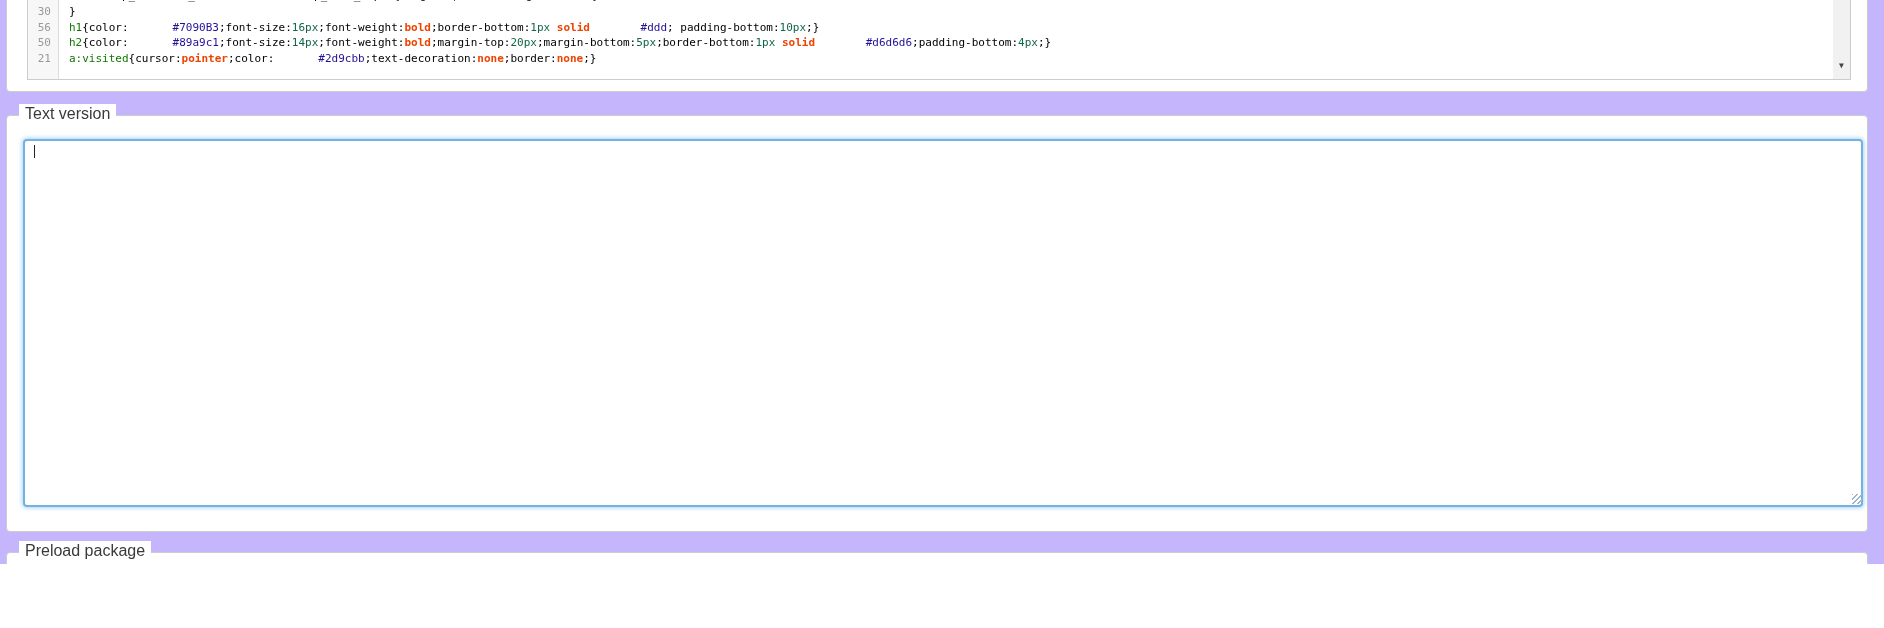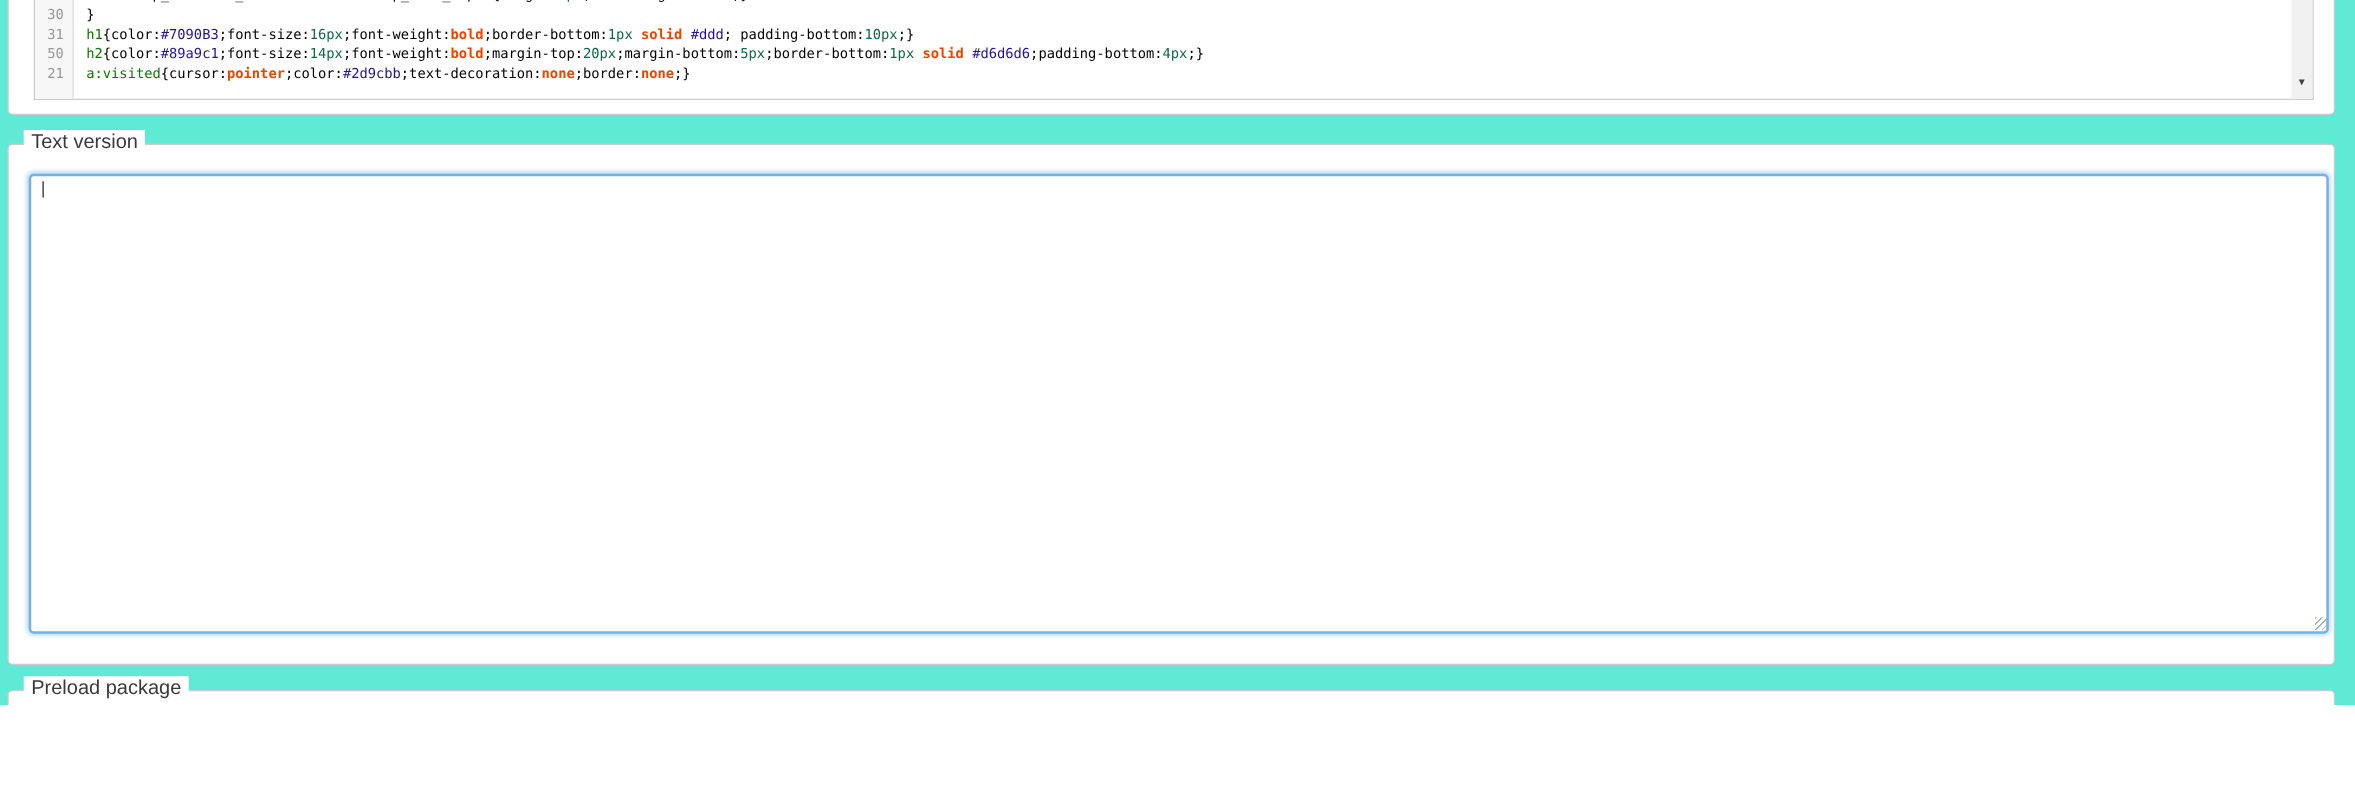--- a/index.html
+++ b/index.html
@@ -1,16 +1,16 @@
 <!DOCTYPE html>
 <html><head>
 <meta charset="utf-8">
 <style>
   html,body{margin:0;padding:0;background:#fff;}
-  #canvas{position:relative;width:1884px;height:564px;overflow:hidden;background:#5eead4;
+  #canvas{position:relative;width:1884px;height:564px;overflow:hidden;background:#c4b5fd;
           font-family:"Liberation Sans",sans-serif;}
 
   
   .fs{position:absolute;border:1px solid #ccc;border-radius:4px;background:#fff;}
   .fs-legend{position:absolute;top:-12px;left:12px;background:#fff;padding:0 6px;
              font-size:16px;line-height:20px;color:#3a3a3a;white-space:nowrap;}
 
   
   .cmeditor{position:absolute;background:#fff;border:1px solid #ccc;overflow:hidden;
             font-family:"DejaVu Sans Mono","Liberation Mono",monospace;font-size:11px;line-height:15.7px;}
@@ -22,21 +22,21 @@
   .cm-code{position:absolute;left:41px;top:0;right:18px;bottom:0;white-space:pre;color:#000;}
   .cm-code .row{height:15.7px;}
   .cm-scroll{position:absolute;right:0;top:0;bottom:0;width:17px;background:#f1f1f1;}
   .cm-scroll .arrow{position:absolute;left:0;right:0;text-align:center;
                     font-size:8px;line-height:8px;color:#444;}
   .cm-scroll .thumb{position:absolute;left:2px;width:13px;background:#c1c1c1;}
 
   
   .tk-plain{color:#000;}
   .tk-tag{color:#117700;}
-  .tk-atom{color:#221199;}
+  .tk-atom{color:#221199;margin-left:44px;}
   .tk-num{color:#116644;}
   .tk-kw{color:#ee4400;font-weight:bold;}
   .tk-meta{color:#4a4a4a;}
   .tk-comment{color:#aa5500;}
 
   
   #tv-textarea{position:absolute;left:16px;top:23px;width:1840px;height:368px;box-sizing:border-box;
                border:2px solid #74b2e4;border-radius:4px;outline:none;resize:none;
                box-shadow:0 0 4px 1px rgba(102,175,233,.55);background:#fff;
                font-family:"Liberation Sans",sans-serif;font-size:13px;padding:4px;}
@@ -48,21 +48,21 @@
 <body>
 
 <div id="canvas">
 
   <div class="fs" style="left:6px;top:-40px;width:1860px;height:130px;">
     <div class="cmeditor no-top" style="left:20px;top:29px;width:1822px;height:89px;">
       <div class="cm-gutter">
         <div class="cm-gnums" style="margin-top: -1.7px;">
             <div class="ln"></div>
             <div class="ln">30</div>
-            <div class="ln">31</div>
+            <div class="ln">56</div>
             <div class="ln">50</div>
             <div class="ln">21</div>
           </div>
       </div>
       <div class="cm-code" style="margin-top: -1.7px;"><div class="row"><span class="tk-plain">#hikashop_checkout_cart table.hikashop_cart_input{margin:</span><span class="tk-num">0px</span><span class="tk-plain">;text-align:</span><span class="tk-kw">center</span><span class="tk-plain">;}</span></div><div class="row"><span class="tk-plain">}</span></div><div class="row"><span class="tk-tag">h1</span><span class="tk-plain">{color:</span><span class="tk-atom">#7090B3</span><span class="tk-plain">;font-size:</span><span class="tk-num">16px</span><span class="tk-plain">;font-weight:</span><span class="tk-kw">bold</span><span class="tk-plain">;border-bottom:</span><span class="tk-num">1px</span><span class="tk-plain"> </span><span class="tk-kw">solid</span><span class="tk-plain"> </span><span class="tk-atom">#ddd</span><span class="tk-plain">; padding-bottom:</span><span class="tk-num">10px</span><span class="tk-plain">;}</span></div><div class="row"><span class="tk-tag">h2</span><span class="tk-plain">{color:</span><span class="tk-atom">#89a9c1</span><span class="tk-plain">;font-size:</span><span class="tk-num">14px</span><span class="tk-plain">;font-weight:</span><span class="tk-kw">bold</span><span class="tk-plain">;margin-top:</span><span class="tk-num">20px</span><span class="tk-plain">;margin-bottom:</span><span class="tk-num">5px</span><span class="tk-plain">;border-bottom:</span><span class="tk-num">1px</span><span class="tk-plain"> </span><span class="tk-kw">solid</span><span class="tk-plain"> </span><span class="tk-atom">#d6d6d6</span><span class="tk-plain">;padding-bottom:</span><span class="tk-num">4px</span><span class="tk-plain">;}</span></div><div class="row"><span class="tk-tag">a:visited</span><span class="tk-plain">{cursor:</span><span class="tk-kw">pointer</span><span class="tk-plain">;color:</span><span class="tk-atom">#2d9cbb</span><span class="tk-plain">;text-decoration:</span><span class="tk-kw">none</span><span class="tk-plain">;border:</span><span class="tk-kw">none</span><span class="tk-plain">;}</span></div></div>
       <div class="cm-scroll">
         <div class="arrow" style="bottom:9px;">▼</div>
       </div>
     </div>
   </div>

